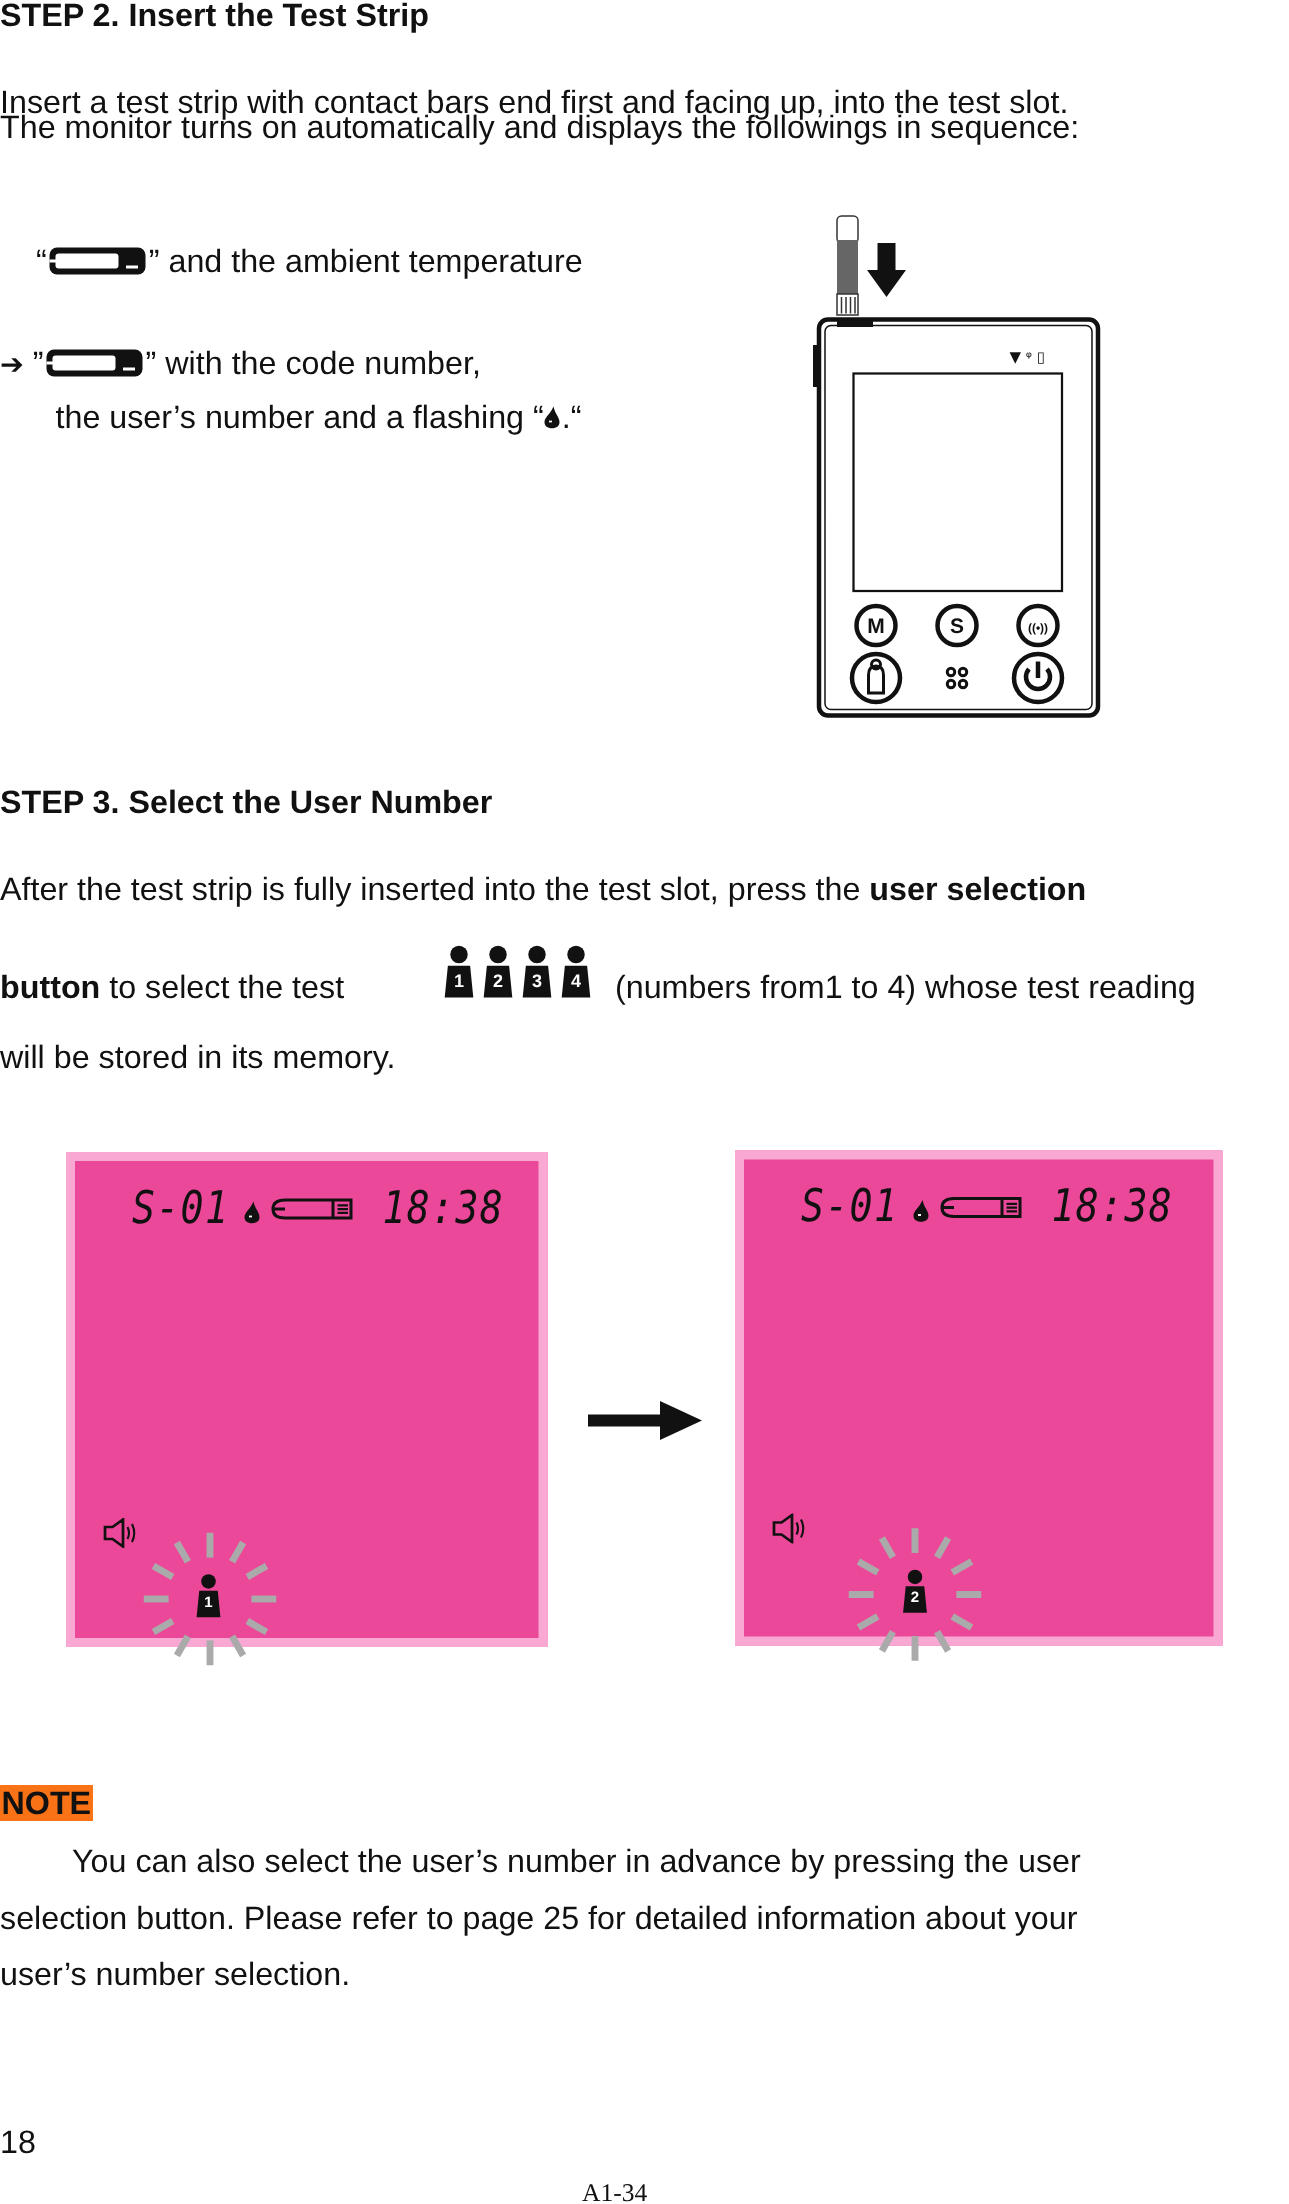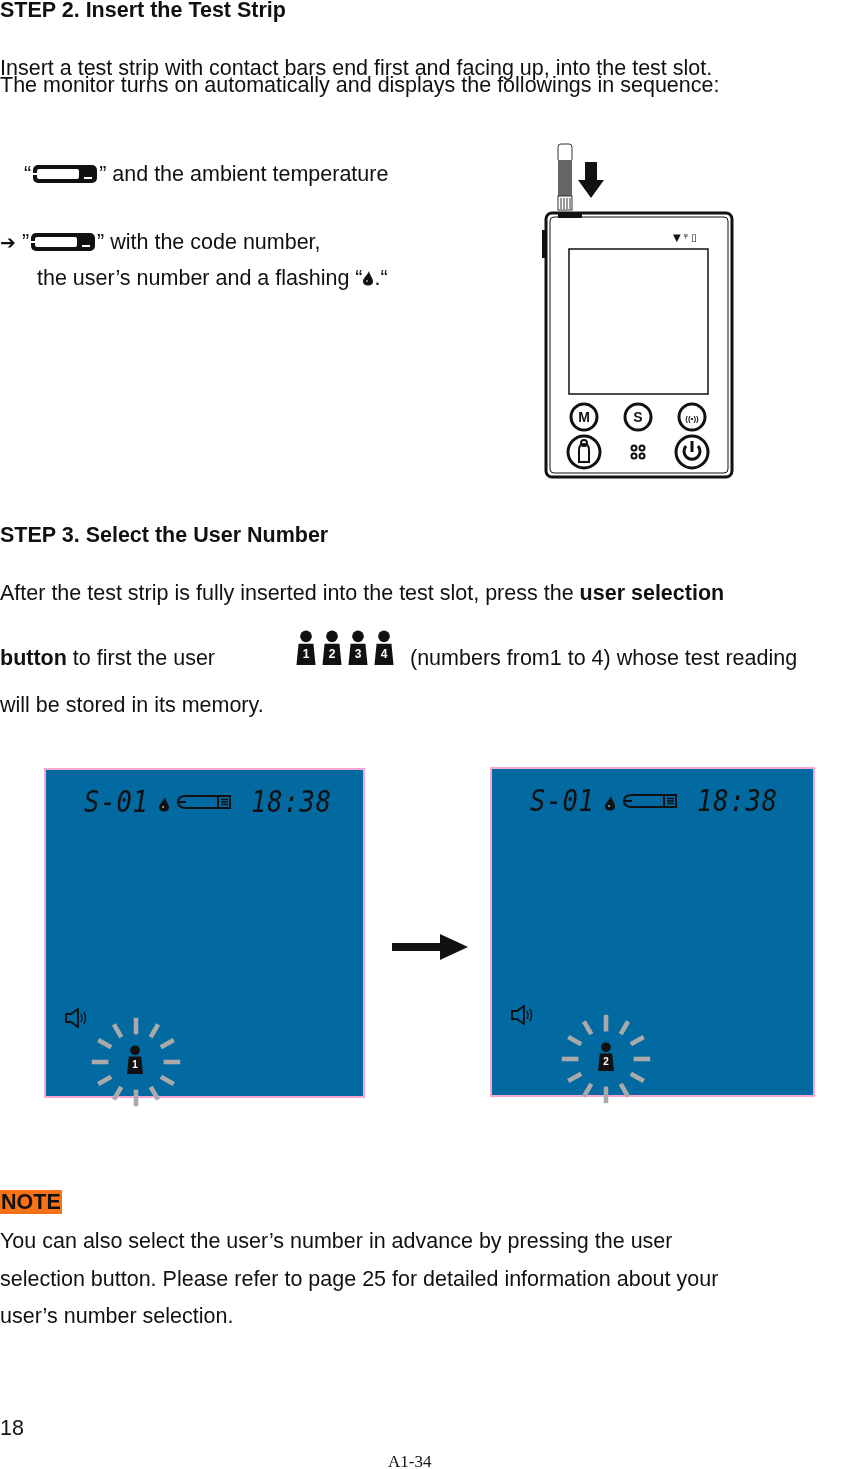--- a/index.html
+++ b/index.html
@@ -5,21 +5,21 @@
   html, body { margin:0; padding:0; background:#ffffff; }
   body { width:859px; height:1469px; position:relative; overflow:hidden;
          font-family:"Liberation Sans", sans-serif; color:#111; }
   .abs { position:absolute; }
   .txt { font-size:21.5px; line-height:24px; white-space:nowrap; }
   .bold { font-weight:bold; }
   .heading { font-size:21.5px; font-weight:bold; white-space:nowrap; }
   .strip-icon { display:inline-block; width:68px; height:20px; vertical-align:-3px; }
   .drop-icon { display:inline-block; width:12px; height:16px; vertical-align:-1px; }
   .note-label { background:#f97316; font-weight:bold; font-size:21.5px; padding:0 1px; }
-  .lcd { position:absolute; border:2px solid #f9a8d4; background:#0369a1; box-sizing:border-box; }
+  .lcd { position:absolute; border:6px solid #f9a8d4; background:#ec4899; box-sizing:border-box; }
   .serif { font-family:"Liberation Serif", serif; }
 </style>
 </head>
 <body>
 
 <svg width="0" height="0" style="position:absolute">
   <defs>
     <symbol id="strip-sym" viewBox="0 0 68 20">
       <rect x="2" y="1" width="64" height="18" rx="5" fill="#111"></rect>
       <rect x="6" y="5" width="42" height="10" rx="2" fill="#fff"></rect>
@@ -125,21 +125,21 @@
     <circle cx="94" cy="316" r="2.5"></circle>
       <circle cx="102" cy="316" r="2.5"></circle>
   </g>
 </svg>
 
 <div class="abs heading" style="left:0;top:523px;">STEP 3. Select the User Number</div>
 <div class="abs txt" style="left:0;top:581px;">
   <span>After the test strip is fully inserted into the test slot, press the </span><span class="bold">user selection</span>
 </div>
 <div class="abs txt" style="left:0;top:646px;">
-  <span class="bold">button</span><span> to first the user</span>
+  <span class="bold">button</span><span> to select the test</span>
 </div>
 
 <div class="abs" style="left:295px;top:630px;height:36px;display:flex;gap:4px;">
   <div style="position:relative;width:22px;height:36px;">
     <svg width="22" height="36">
         <use href="#user-sym"></use>
       </svg>
     <span style="position:absolute;left:0;right:0;top:17px;text-align:center;color:#fff;font-size:12px;font-weight:bold;">1</span>
   </div>
   <div style="position:relative;width:22px;height:36px;">
@@ -211,18 +211,18 @@
     <svg width="18" height="30">
         <use href="#user-sym"></use>
       </svg>
     <span style="position:absolute;left:0;right:0;top:14px;text-align:center;color:#fff;font-size:10px;font-weight:bold;">2</span>
   </div>
 </div>
 
 <div class="abs" style="left:0;top:1190px;">
   <span class="note-label">NOTE</span>
 </div>
-<div class="abs txt" style="left:0;top:1229px;">You can also select the user’s number in advance by pressing the user</div>
+<div class="abs txt" style="left:0;top:1229px;padding-left:48px;">You can also select the user’s number in advance by pressing the user</div>
 <div class="abs txt" style="left:0;top:1267px;">selection button. Please refer to page 25 for detailed information about your</div>
 <div class="abs txt" style="left:0;top:1304px;">user’s number selection.</div>
 
 <div class="abs txt" style="left:0;top:1416px;">18</div>
 <div class="abs serif" style="left:388px;top:1452px;font-size:17px;white-space:nowrap;">A1-34</div>
 
 </body></html>

